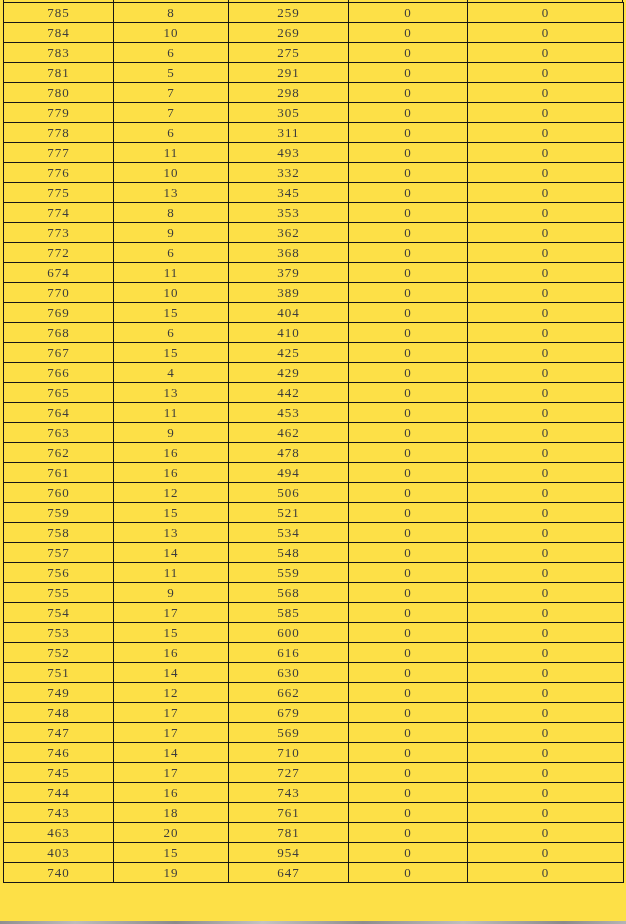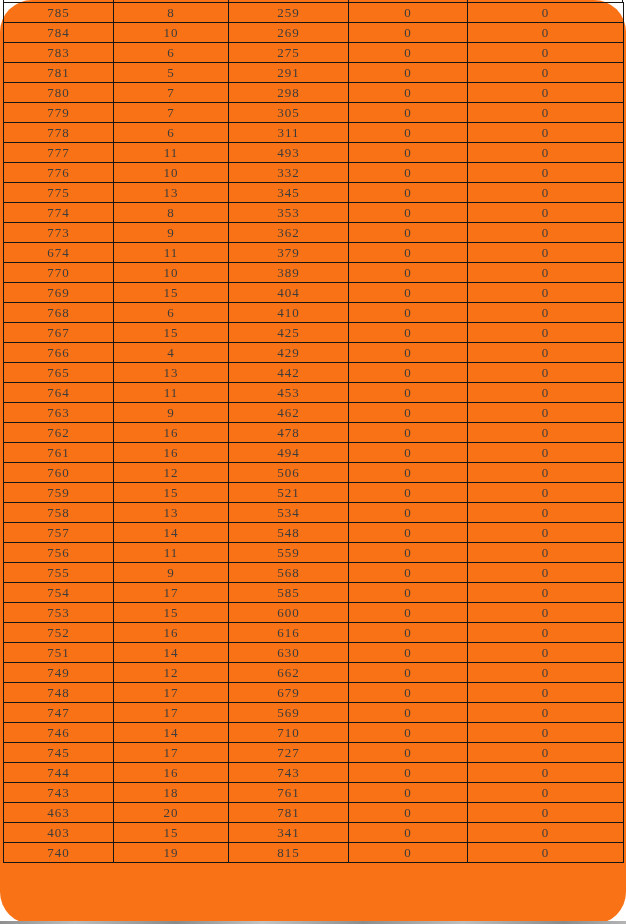--- a/index.html
+++ b/index.html
@@ -10,22 +10,21 @@
   body {
     width: 626px;
     height: 924px;
     overflow: hidden;
     font-family: "Liberation Serif", "DejaVu Serif", serif;
   }
   .page {
     position: relative;
     width: 626px;
     height: 924px;
-    background: #f97316;
-    border-radius: 32px;
+    background: #fde047;
   }
   
   .top-stubs i {
     position: absolute;
     top: 0;
     width: 1px;
     height: 3px;
     background: #1b1b1b;
   }
   table.score-table {
@@ -176,20 +175,27 @@
   </tr>
 
   <tr>
     <td>773</td>
     <td>9</td>
     <td>362</td>
     <td>0</td>
     <td>0</td>
   </tr>
 
+  <tr>
+    <td>772</td>
+    <td>6</td>
+    <td>368</td>
+    <td>0</td>
+    <td>0</td>
+  </tr>
 
   <tr>
     <td>674</td>
     <td>11</td>
     <td>379</td>
     <td>0</td>
     <td>0</td>
   </tr>
 
   <tr>
@@ -413,29 +419,29 @@
     <td>463</td>
     <td>20</td>
     <td>781</td>
     <td>0</td>
     <td>0</td>
   </tr>
 
   <tr>
     <td>403</td>
     <td>15</td>
-    <td>341</td>
+    <td>954</td>
     <td>0</td>
     <td>0</td>
   </tr>
 
   <tr>
     <td>740</td>
     <td>19</td>
-    <td>815</td>
+    <td>647</td>
     <td>0</td>
     <td>0</td>
   </tr>
 </tbody>
   </table>
 
   <div class="bottom-smudge"></div>
 
 </div>
 

